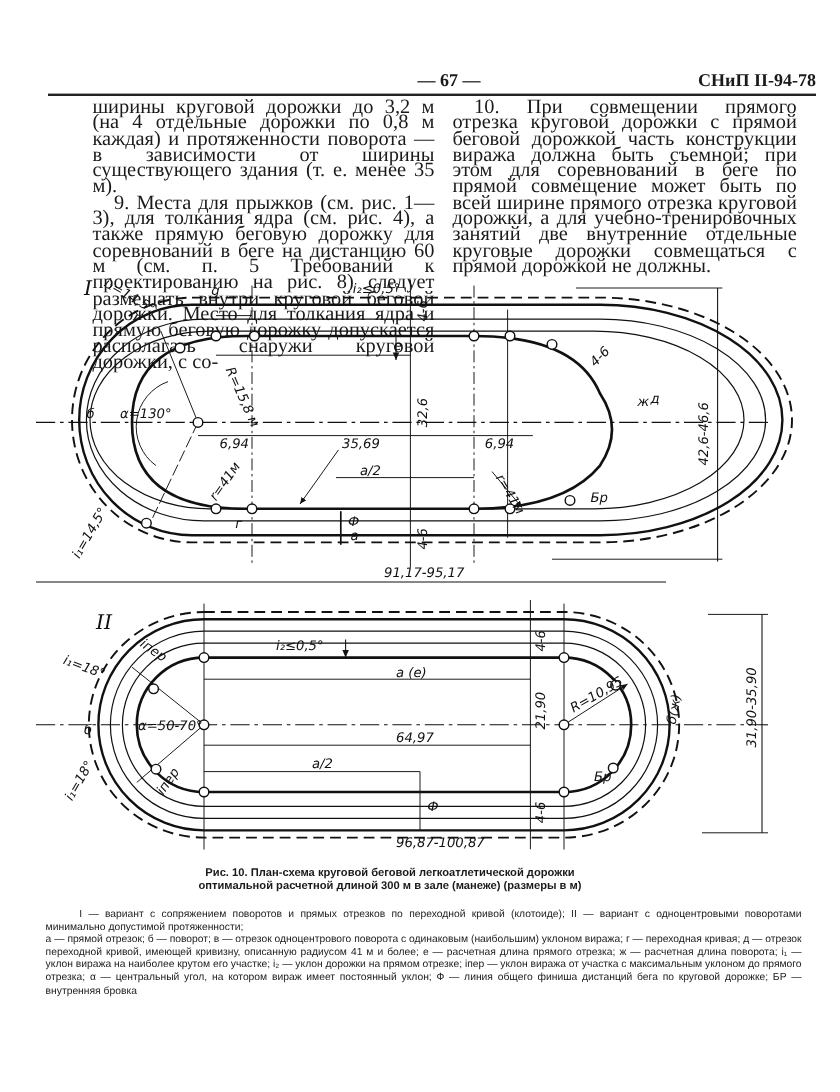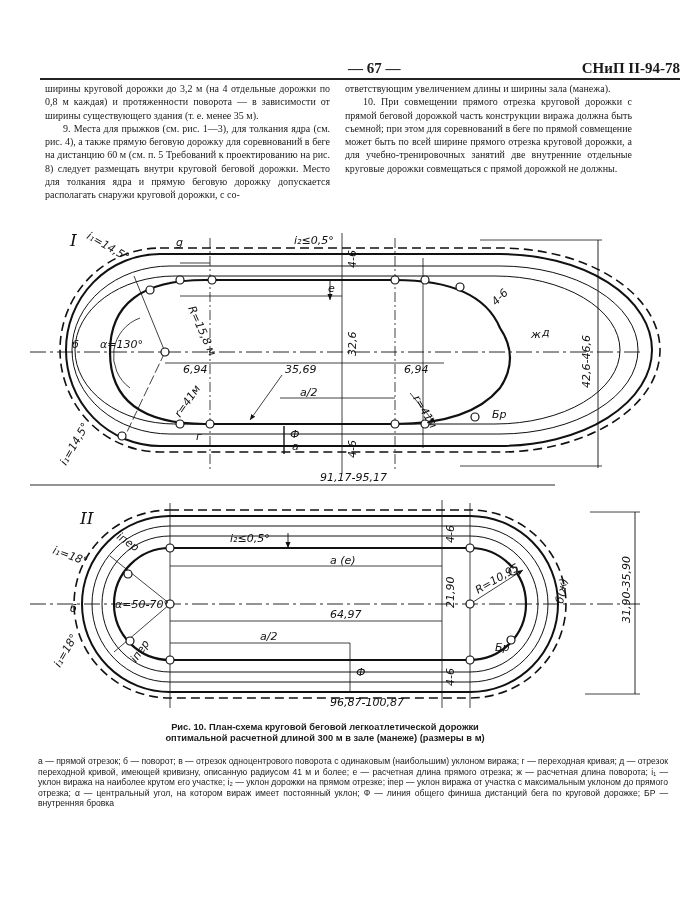--- a/index.html
+++ b/index.html
@@ -1,21 +1,21 @@
 <!DOCTYPE html>
 <html><head>
 <meta charset="utf-8">
 <style>
   html, body { margin:0; padding:0; background:#ffffff; }
   body { width:700px; height:910px; position:relative; overflow:hidden; font-family:"DejaVu Serif", serif; color:#1a1a1a; }
   .header { position:absolute; top:60px; left:20px; width:660px; height:18px; }
   .page-num { position:absolute; left:300px; top:0; font-family:"Liberation Serif", serif; font-weight:bold; font-size:15px;margin-left:28px; }
   .doc-code { position:absolute; right:0; top:0; font-family:"Liberation Serif", serif; font-weight:bold; font-size:15px; }
   .header-rule { position:absolute; top:78px; left:40px; width:640px; height:2px; background:#222; }
-  .col { position:absolute; top:82px; font-family:"Liberation Serif", serif; font-size:10px; line-height:13.3px; text-align:justify; }
+  .col { position:absolute; top:82px; font-family:"Liberation Serif", serif; font-size:17px; line-height:13.3px; text-align:justify;margin-left:32px; }
   .col-left { left:45px; width:285px; }
   .col-right { left:345px; width:287px; }
   .col p { margin:0; }
   .indent { text-indent:18px; }
   .figure { position:absolute; left:30px; top:208px; width:660px; height:500px; }
   .figure svg { width:660px; height:500px; }
   .caption { position:absolute; top:722px; left:160px; width:330px; text-align:center; font-family:"Liberation Sans", sans-serif; font-weight:bold; font-size:9.3px; line-height:11px; }
   .legend { position:absolute; top:756px; left:38px; width:630px; font-family:"Liberation Sans", sans-serif; font-size:8.6px; line-height:10.6px; text-align:justify; }
   .legend p { margin:0; }
   .legend .first { text-indent:28px; }
@@ -29,21 +29,20 @@
   <span class="page-num">— 67 —</span>
   <span class="doc-code">СНиП II-94-78</span>
 </div>
 <div class="header-rule"></div>
 
 <div class="col col-left">
   <p>ширины круговой дорожки до 3,2 м (на 4 отдельные дорожки по 0,8 м каждая) и протяженности поворота — в зависимости от ширины существующего здания (т. е. менее 35 м).</p>
   <p class="indent">9. Места для прыжков (см. рис. 1—3), для толкания ядра (см. рис. 4), а также прямую беговую дорожку для соревнований в беге на дистанцию 60 м (см. п. 5 Требований к проектированию на рис. 8) следует размещать внутри круговой беговой дорожки. Место для толкания ядра и прямую беговую дорожку допускается располагать снаружи круговой дорожки, с со-</p>
 </div>
 <div class="col col-right">
-  <p>ответствующим увеличением длины и ширины зала (манежа).</p>
   <p class="indent">10. При совмещении прямого отрезка круговой дорожки с прямой беговой дорожкой часть конструкции виража должна быть съемной; при этом для соревнований в беге по прямой совмещение может быть по всей ширине прямого отрезка круговой дорожки, а для учебно-тренировочных занятий две внутренние отдельные круговые дорожки совмещаться с прямой дорожкой не должны.</p>
 </div>
 
 <div class="figure">
 <svg viewBox="0 0 660 500" xmlns="http://www.w3.org/2000/svg">
   <defs>
     <marker id="arr" markerWidth="8" markerHeight="8" refX="7" refY="4" orient="auto">
       <path d="M0,1 L7,4 L0,7 z" fill="#111"></path>
     </marker>
   </defs>
@@ -186,14 +185,15 @@
     <text class="svgtxt" x="300" y="498">96,87-100,87</text>
     <text class="svgtxt" x="30" y="460" transform="rotate(-60 30 460)">i₁=18°</text>
     <text class="svgtxt" x="106" y="455" transform="rotate(-55 106 455)">iпер</text>
   </g>
 </svg>
 </div>
 
 <div class="caption">Рис. 10. План-схема круговой беговой легкоатлетической дорожки оптимальной расчетной длиной 300 м в зале (манеже) (размеры в м)</div>
 
 <div class="legend">
+  <p class="first">I — вариант с сопряжением поворотов и прямых отрезков по переходной кривой (клотоиде); II — вариант с одноцентровыми поворотами минимально допустимой протяженности;</p>
   <p>a — прямой отрезок; б — поворот; в — отрезок одноцентрового поворота с одинаковым (наибольшим) уклоном виража; г — переходная кривая; д — отрезок переходной кривой, имеющей кривизну, описанную радиусом 41 м и более; е — расчетная длина прямого отрезка; ж — расчетная длина поворота; i₁ — уклон виража на наиболее крутом его участке; i₂ — уклон дорожки на прямом отрезке; iпер — уклон виража от участка с максимальным уклоном до прямого отрезка; α — центральный угол, на котором вираж имеет постоянный уклон; Ф — линия общего финиша дистанций бега по круговой дорожке; БР — внутренняя бровка</p>
 </div>
 
 </body></html>

